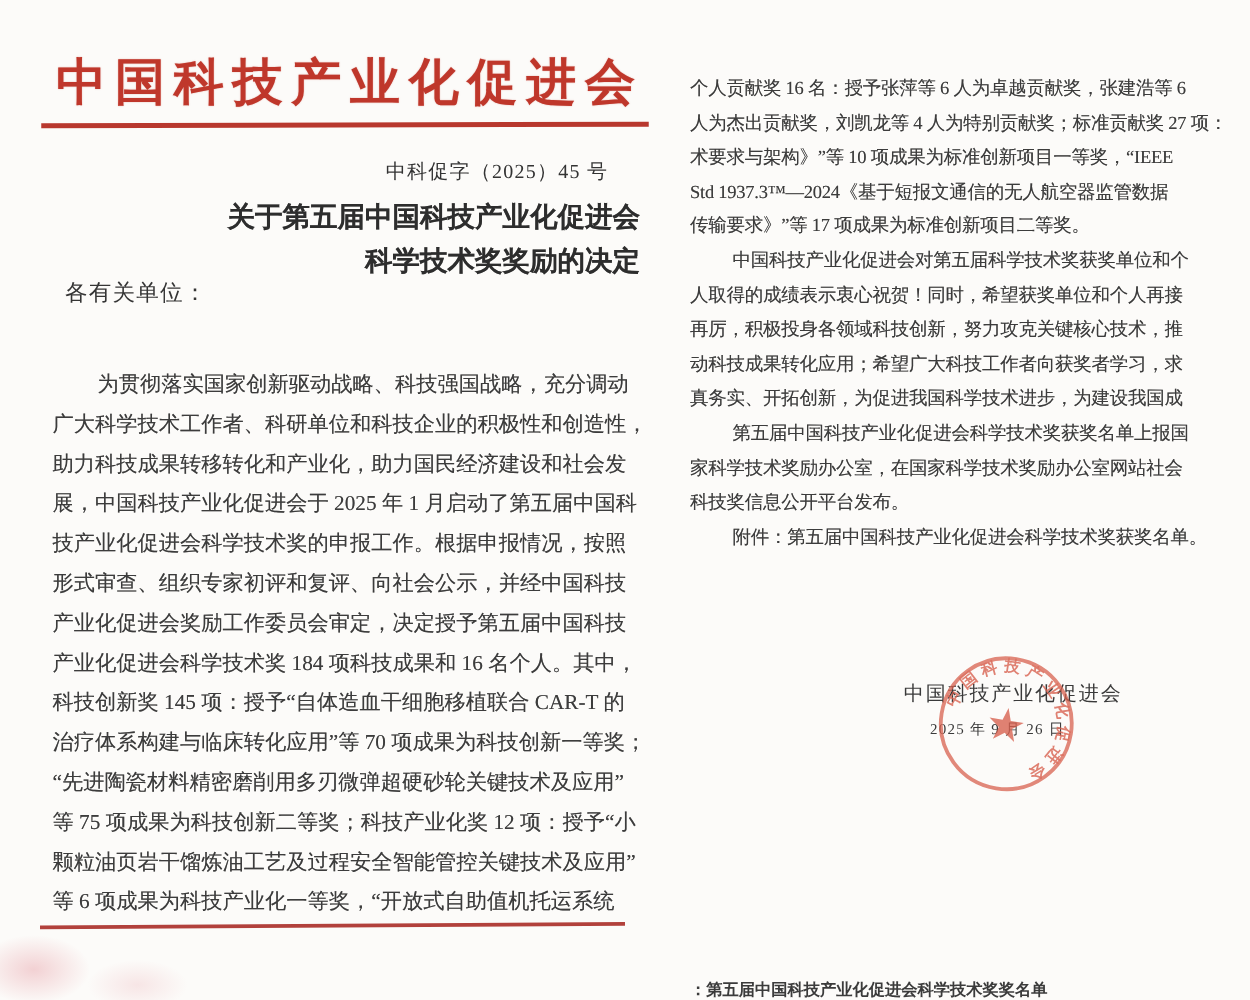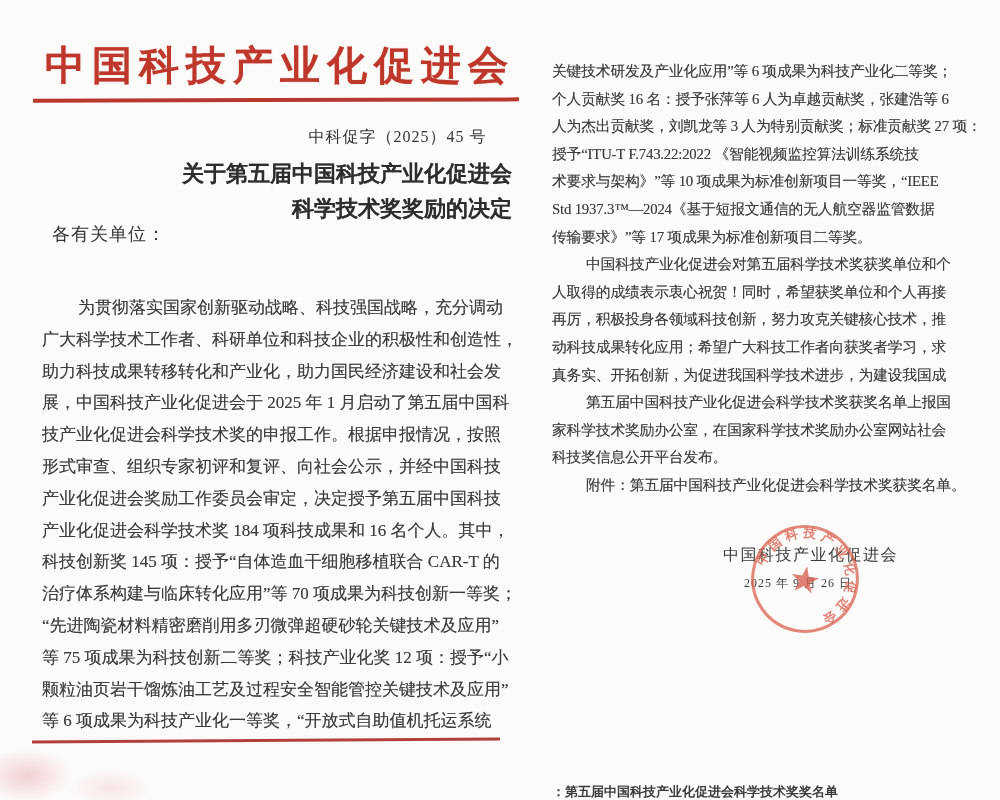--- a/index.html
+++ b/index.html
@@ -88,24 +88,22 @@
   <div class="ln">治疗体系构建与临床转化应用”等 70 项成果为科技创新一等奖；</div>
   <div class="ln">“先进陶瓷材料精密磨削用多刃微弹超硬砂轮关键技术及应用”</div>
   <div class="ln">等 75 项成果为科技创新二等奖；科技产业化奖 12 项：授予“小</div>
   <div class="ln">颗粒油页岩干馏炼油工艺及过程安全智能管控关键技术及应用”</div>
   <div class="ln">等 6 项成果为科技产业化一等奖，“开放式自助值机托运系统</div>
 </div>
 
 <div class="abs footer-rule"></div>
 
 <div class="abs body-col body-right">
-  <div class="ln">关键技术研发及产业化应用”等 6 项成果为科技产业化二等奖；</div>
   <div class="ln">个人贡献奖 16 名：授予张萍等 6 人为卓越贡献奖，张建浩等 6</div>
-  <div class="ln">人为杰出贡献奖，刘凯龙等 3 人为特别贡献奖；标准贡献奖 27 项：</div>
-  <div class="ln">授予“ITU-T F.743.22:2022 《智能视频监控算法训练系统技</div>
+  <div class="ln">人为杰出贡献奖，刘凯龙等 4 人为特别贡献奖；标准贡献奖 27 项：</div>
   <div class="ln">术要求与架构》”等 10 项成果为标准创新项目一等奖，“IEEE</div>
   <div class="ln">Std 1937.3™—2024《基于短报文通信的无人航空器监管数据</div>
   <div class="ln">传输要求》”等 17 项成果为标准创新项目二等奖。</div>
   <div class="ln ind">中国科技产业化促进会对第五届科学技术奖获奖单位和个</div>
   <div class="ln">人取得的成绩表示衷心祝贺！同时，希望获奖单位和个人再接</div>
   <div class="ln">再厉，积极投身各领域科技创新，努力攻克关键核心技术，推</div>
   <div class="ln">动科技成果转化应用；希望广大科技工作者向获奖者学习，求</div>
   <div class="ln">真务实、开拓创新，为促进我国科学技术进步，为建设我国成</div>
   <div class="ln ind">第五届中国科技产业化促进会科学技术奖获奖名单上报国</div>
   <div class="ln">家科学技术奖励办公室，在国家科学技术奖励办公室网站社会</div>

